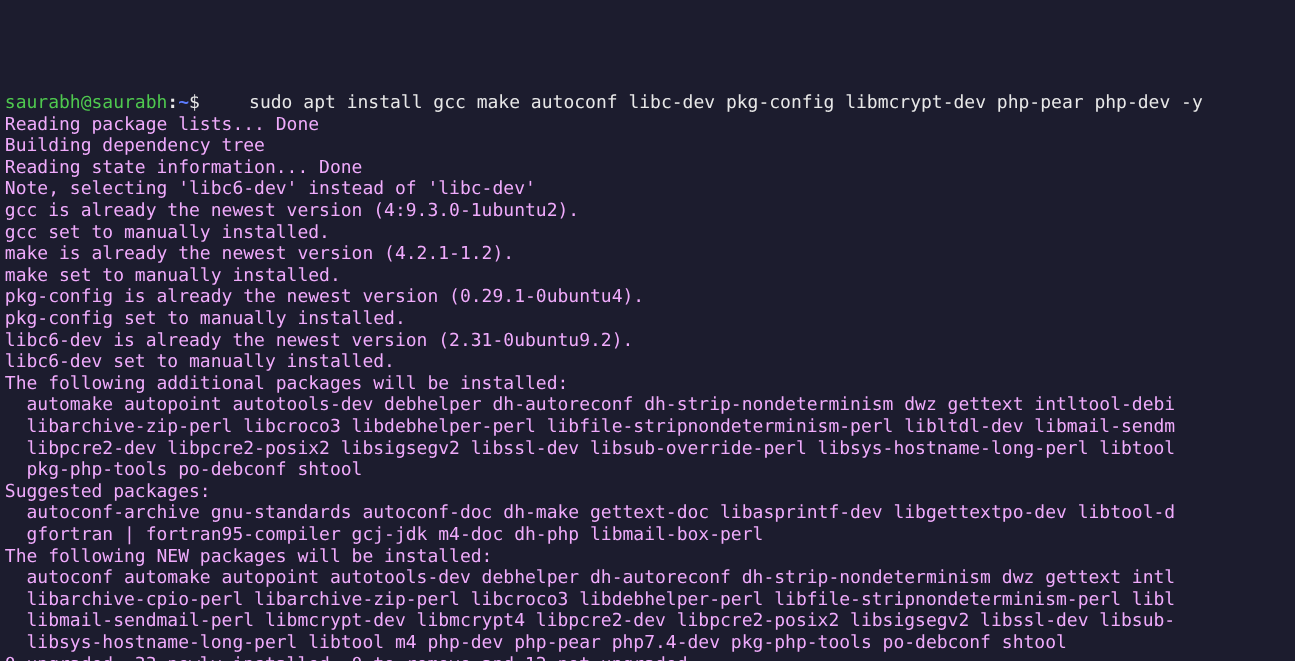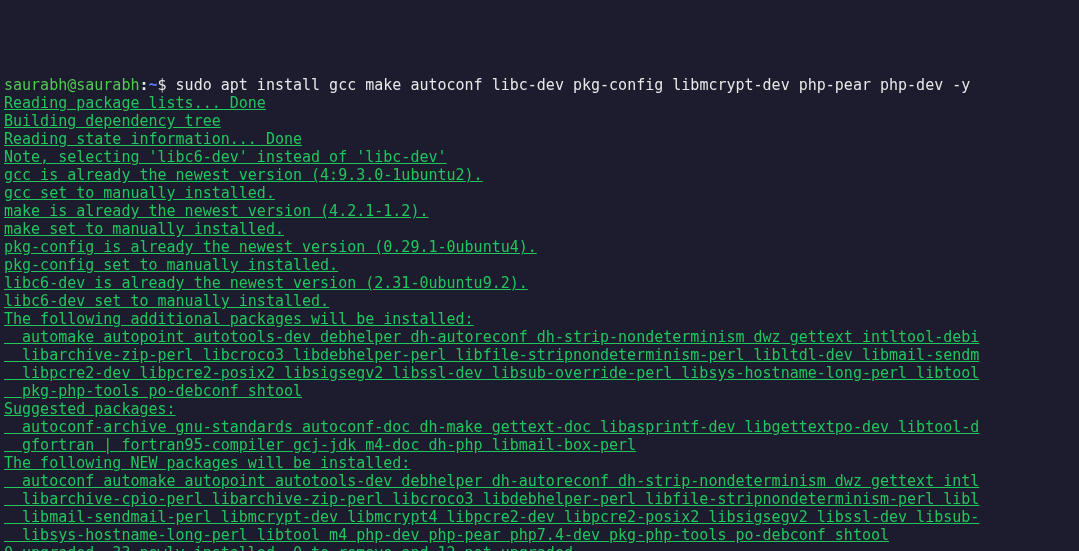--- a/index.html
+++ b/index.html
@@ -16,22 +16,22 @@
       padding: 4px 4px;
       white-space: pre;
       overflow: hidden;
       width: 1079px;
       height: 551px;
     }
     .prompt-user { color: #4fc94f; font-weight: normal; }
     .prompt-colon { color: #e8e8e8; font-weight: bold; }
     .prompt-path { color: #5c7cff; font-weight: bold; }
     .prompt-dollar { color: #e8e8e8; }
-    .cmd { color: #e8e8e8; }
-    .line { color: #22c55e; display: block; text-decoration: underline; }
+    .cmd { color: #e8e8e8; margin-left: 32px; }
+    .line { color: #f0abfc; display: block; }
     #terminal {
       display: block;
     }
   </style>
 </head>
 <body>
 
 
 
 <div id="terminal"><span><span class="prompt-user">saurabh@saurabh</span><span class="prompt-colon">:</span><span class="prompt-path">~</span><span class="prompt-dollar">$ </span><span class="cmd">sudo apt install gcc make autoconf libc-dev pkg-config libmcrypt-dev php-pear php-dev -y</span></span>

